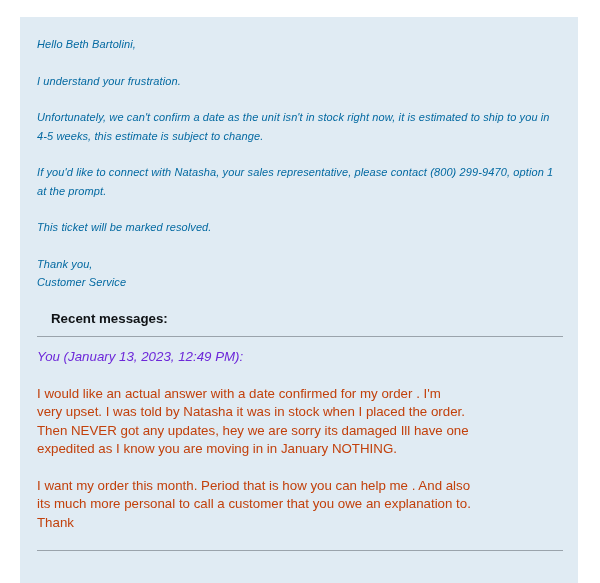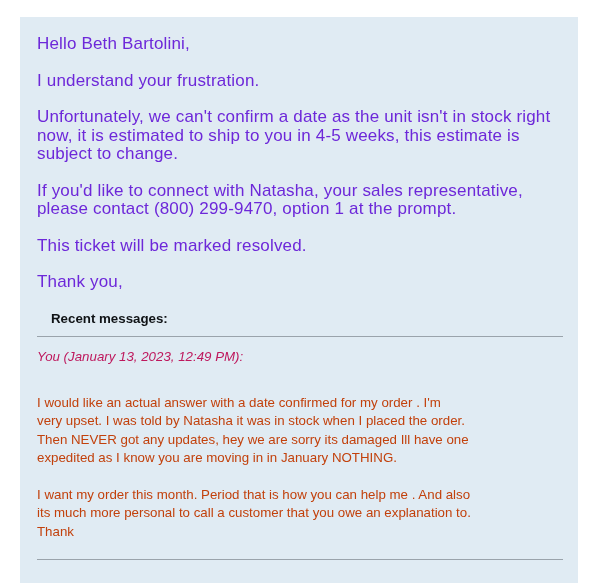--- a/index.html
+++ b/index.html
@@ -25,26 +25,27 @@
     left: 20px;
     top: 17px;
     width: 558px;
     min-height: 566px;
     background: #e0ebf3;
     box-sizing: border-box;
     padding: 18px 16px 10px 17px;
     overflow: hidden;
   }
   .para {
-    font-size: 17px;
+    font-size: 11px;
     line-height: 18.5px;
-    color: #6d28d9;
+    color: #0369a1;
     margin: 0 0 18px 0;
     letter-spacing: 0.01em;
     white-space: normal;
+    font-style: italic;
   }
   .para.sig {
   }
   .block-line {
     display: block;
   }
   .section-heading {
     font-size: 13.3px;
     line-height: 18.5px;
     font-weight: bold;
@@ -56,22 +57,22 @@
     border: 0;
     border-top: 1px solid #9aa3ab;
     margin: 0 0 11px 0;
     width: 526px;
     height: 0;
   }
   .msg-header {
     font-size: 13.3px;
     line-height: 18.5px;
     font-style: italic;
-    color: #be185d;
-    margin: 0 0 27px 0;
+    color: #6d28d9;
+    margin: 0 0 18px 0;
   }
   .msg-body {
     font-size: 13.3px;
     line-height: 18.5px;
     color: #c2410c;
     margin: 0 0 18px 0;
   }
   .msg-body.last {
     margin-bottom: 18px;
   }
@@ -91,20 +92,21 @@
     <p class="para">I understand your frustration.</p>
 
     <p class="para">Unfortunately, we can't confirm a date as the unit isn't in stock right now, it is estimated to ship to you in 4-5 weeks, this estimate is subject to change.</p>
 
     <p class="para">If you'd like to connect with Natasha, your sales representative, please contact (800) 299-9470, option 1 at the prompt.</p>
 
     <p class="para">This ticket will be marked resolved.</p>
 
     <p class="para sig">
       <span class="block-line">Thank you,</span>
+      <span class="block-line">Customer Service</span>
     </p>
 
     <h3 class="section-heading">Recent messages:</h3>
 
     <hr class="divider">
 
     <p class="msg-header">You (January 13, 2023, 12:49 PM):</p>
 
     <p class="msg-body">
       <span class="block-line">I would like an actual answer with a date confirmed for my order . I'm</span>

